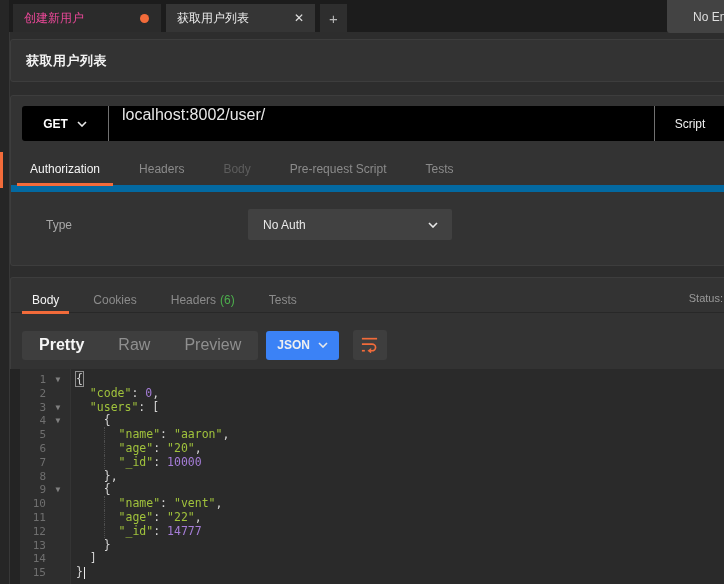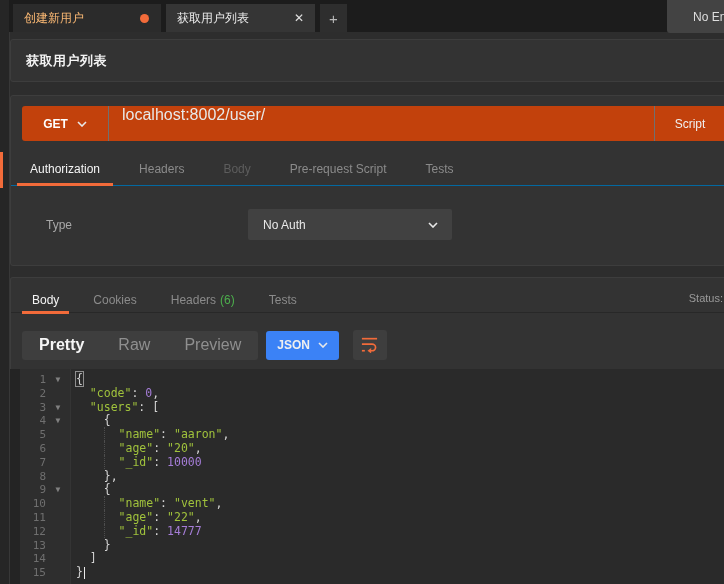--- a/index.html
+++ b/index.html
@@ -7,48 +7,48 @@
     position:relative;width:724px;height:584px;overflow:hidden;
     background:#2d2d2d;font-family:"Liberation Sans",sans-serif;
     -webkit-font-smoothing:antialiased;
   }
   
   .side-strip{position:absolute;left:0;top:0;width:9px;height:584px;background:#262626;border-right:1px solid #383838;}
   .side-active{position:absolute;left:0;top:152px;width:3px;height:36px;background:#f26b3a;}
   
   .tabbar{position:absolute;left:9px;top:0;right:0;height:32px;background:#1c1c1c;}
   .rtab{position:absolute;top:4px;height:28px;display:flex;align-items:center;box-sizing:border-box;cursor:pointer;}
-  .rtab.inactive{left:4px;width:148px;background:#2b2b2b;color:#fdba74;font-family:Liberation Mono, monospace;}
+  .rtab.inactive{left:4px;width:148px;background:#2b2b2b;color:#ec4899;font-family:Liberation Mono, monospace;}
   .rtab.active{left:157px;width:149px;background:#353535;color:#ececec;}
   .rtab .t-label{font-size:12px;padding-left:11px;white-space:nowrap;overflow:hidden;flex:1;}
   .dirty-dot{width:9px;height:9px;border-radius:50%;background:#f26b3a;margin-right:12px;flex:none;}
   .tab-close{font-size:12px;color:#e0e0e0;margin-right:11px;flex:none;}
   .rtab.plus{left:311px;width:27px;background:#2e2e2e;color:#b8b8b8;justify-content:center;font-size:15px;}
   .env-box{position:absolute;left:667px;top:0;width:130px;height:33px;background:#434343;
     border-radius:0 0 0 3px;display:flex;align-items:center;color:#dedede;font-size:12px;}
   .env-box span{padding-left:26px;white-space:nowrap;}
   
   .card{position:absolute;left:10px;right:-2px;background:#333333;border:1px solid #3d3d3d;border-radius:3px;box-sizing:border-box;}
   .title-card{top:39px;height:43px;display:flex;align-items:center;}
   .page-title{font-size:13px;font-weight:bold;color:#f3f3f3;padding-left:15px;letter-spacing:.5px;}
   .req-card{top:95px;height:171px;}
   .resp-card{top:277px;height:307px;border-bottom:none;border-radius:3px 3px 0 0;}
   
-  .urlbar{position:absolute;left:11px;top:10px;right:0;height:35px;background:#c2410c;
+  .urlbar{position:absolute;left:11px;top:10px;right:0;height:35px;background:#000000;
     border-radius:3px 0 0 3px;display:flex;align-items:stretch;}
   .method{width:86px;display:flex;align-items:center;justify-content:center;gap:9px;
     border-right:1px solid #707070;color:#ffffff;font-size:12px;font-weight:bold;cursor:pointer;}
   .urltext{flex:1;display:flex;align-items:flex-start;color:#e8e8e8;font-size:16px;padding-left:13px;}
   .params-btn{width:70px;border-left:1px solid #707070;display:flex;align-items:center;justify-content:center;
     color:#f0f0f0;font-size:12px;cursor:pointer;}
   .chev{width:10px;height:6px;flex:none;}
   .chev path{stroke:#e8e8e8;stroke-width:1.6;fill:none;}
   
   .req-tabs{position:absolute;left:0;right:0;top:57px;height:32px;display:flex;align-items:center;
-    border-bottom:1px solid #0369a1;}
+    border-bottom:7px solid #0369a1;}
   .req-tab{font-size:12px;color:#8b8b8b;padding:0 13px;height:32px;display:flex;align-items:center;
     position:relative;cursor:pointer;margin-right:13px;white-space:nowrap;}
   .req-tab:first-child{margin-left:6px;}
   .req-tab.active{color:#f5f5f5;}
   .req-tab.active::after{content:"";position:absolute;left:0;right:0;bottom:-1px;height:3px;background:#f26b3a;}
   .req-tab.disabled{color:#5d5d5d;}
   
   .auth-type-label{position:absolute;left:35px;top:122px;font-size:12px;color:#a8a8a8;text-align:center;}
   .auth-select{position:absolute;left:237px;top:113px;width:204px;height:31px;background:#414141;border-radius:2px;
     display:flex;align-items:center;justify-content:space-between;cursor:pointer;}

